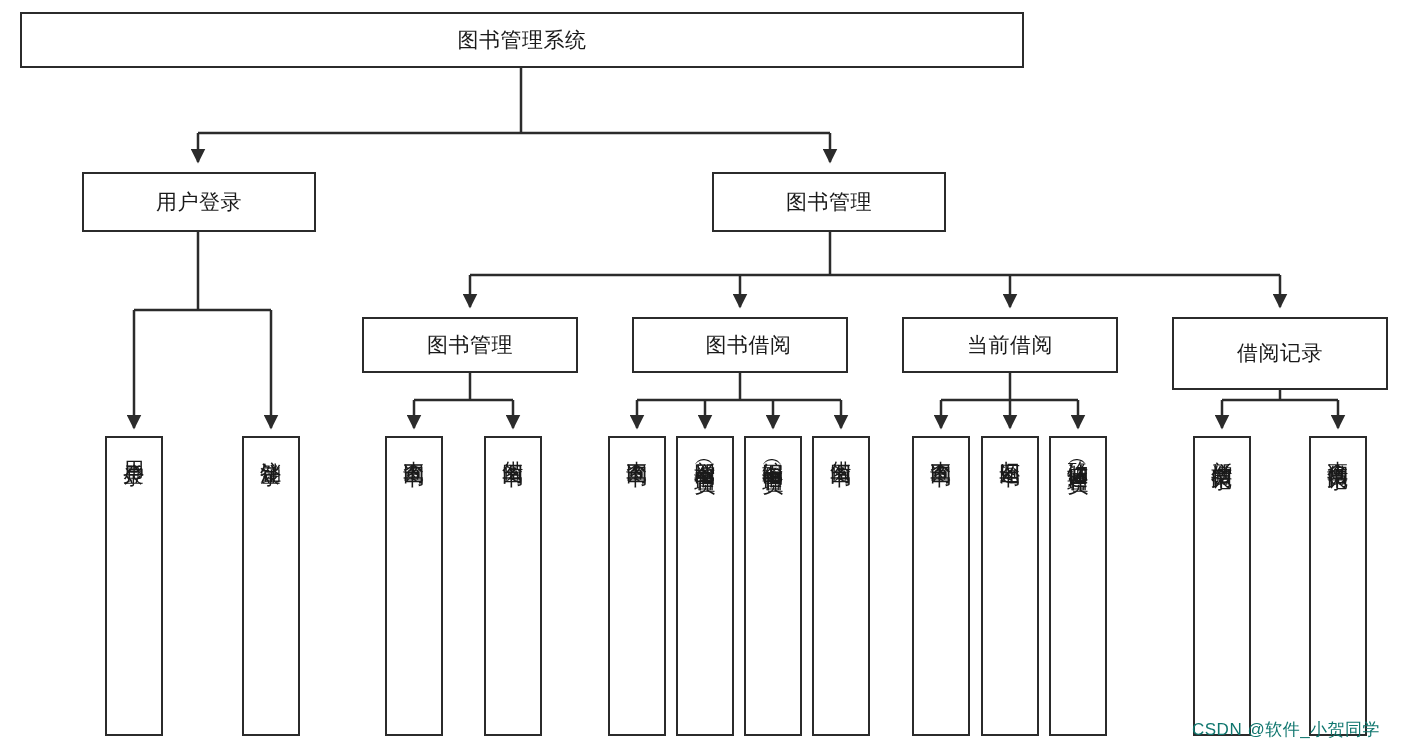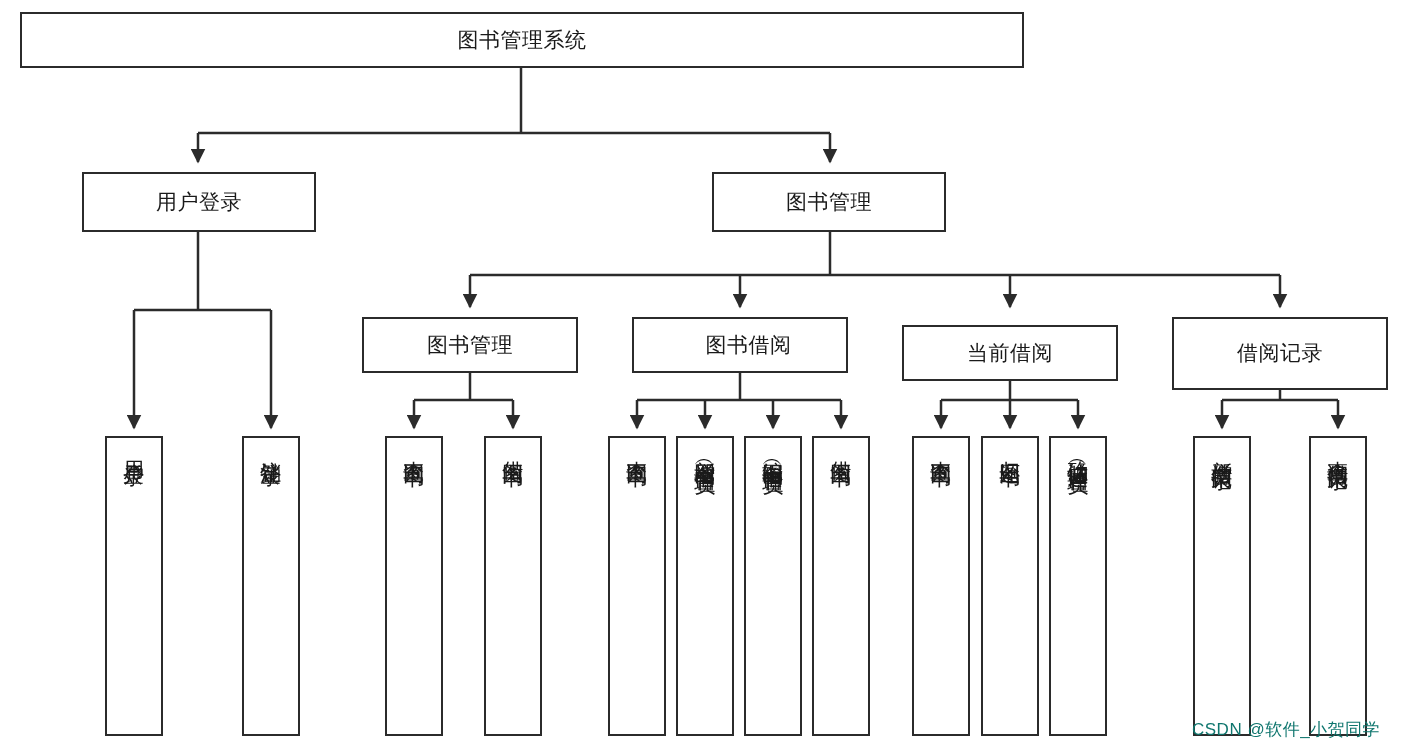--- a/index.html
+++ b/index.html
@@ -136,21 +136,21 @@
   </div>
 
   <div class="node h-node" style="left:362px; top:317px; width:216px; height:56px;">
     <span class="lbl">图书管理</span>
   </div>
 
   <div class="node h-node" style="left:632px; top:317px; width:216px; height:56px;padding-left:17px;">
     <span class="lbl">图书借阅</span>
   </div>
 
-  <div class="node h-node" style="left:902px; top:317px; width:216px; height:56px;margin-top:8px;">
+  <div class="node h-node" style="left:902px; top:317px; width:216px; height:56px;">
     <span class="lbl">当前借阅</span>
   </div>
 
   <div class="node h-node" style="left:1172px; top:317px; width:216px; height:73px;">
     <span class="lbl">借阅记录</span>
   </div>
 
   <div class="node v-node" style="left:105px; top:436px; width:58px; height:300px;">
     <span class="lbl">用户登录</span>
   </div>

